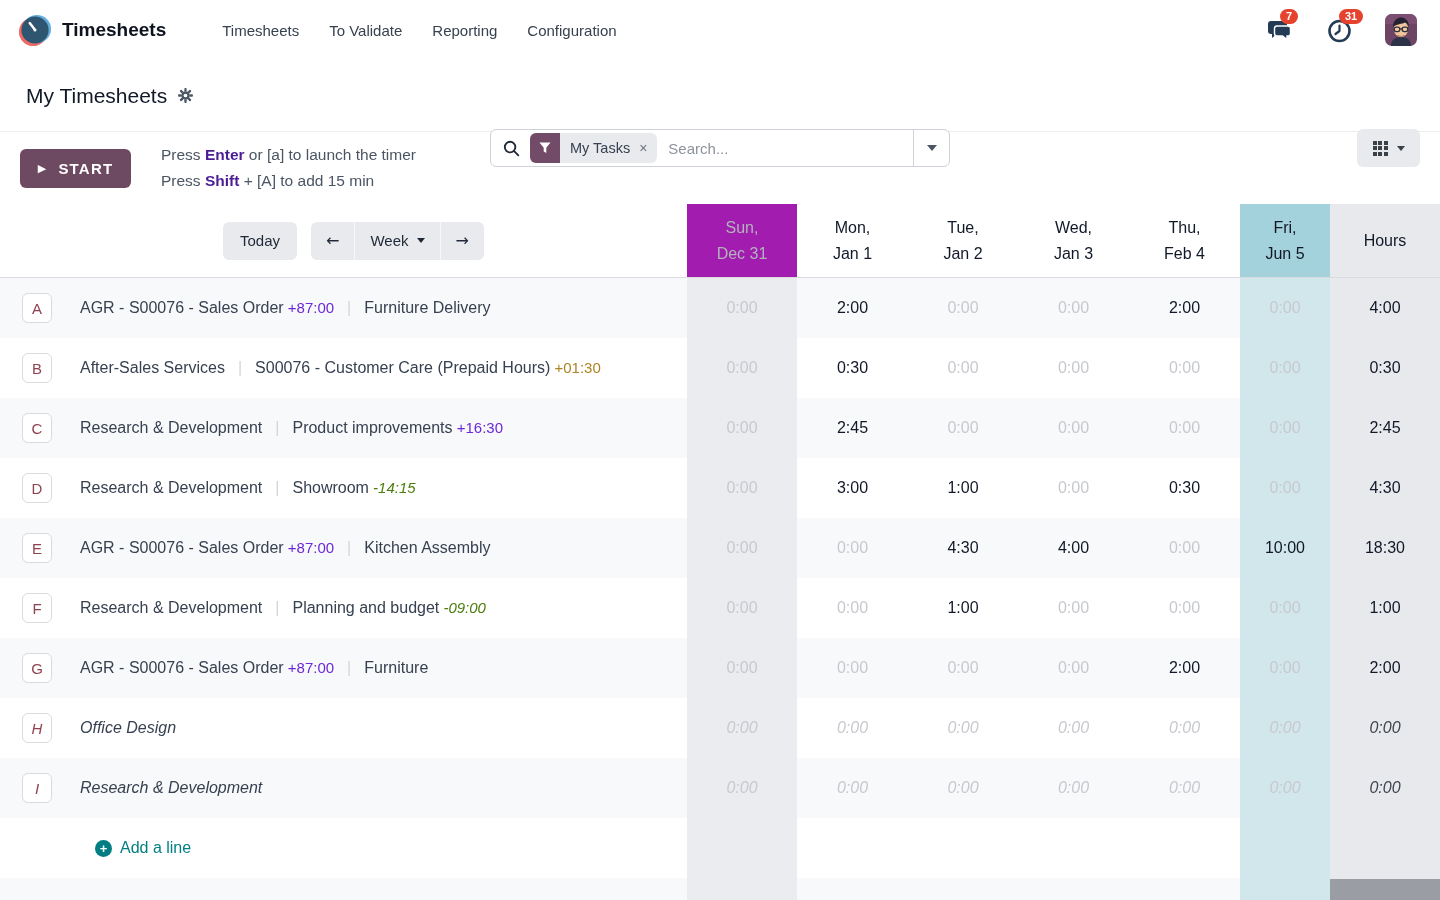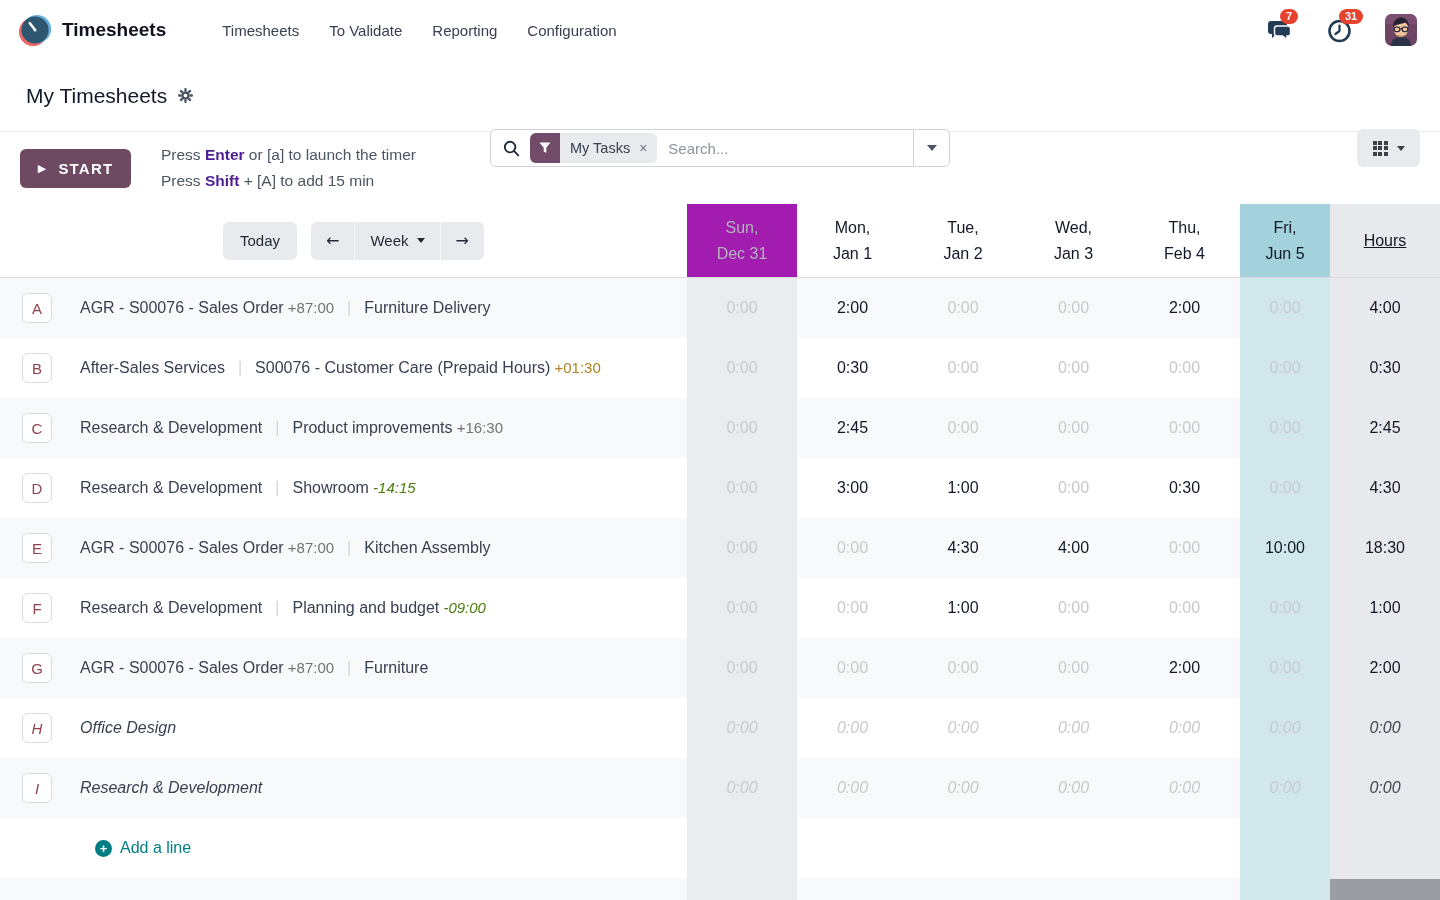--- a/index.html
+++ b/index.html
@@ -50,21 +50,21 @@
 
   
   .grid { position: relative; }
   .grid-header, .grid-row { display: grid; grid-template-columns: 687px 110px 111px 110px 111px 111px 90px 110px; }
   .grid-header { height: 74px; }
   .grid-header .cell { border-bottom: 1px solid #d9dbde; }
   .h-cell { display: flex; flex-direction: column; align-items: center; justify-content: center; font-size: 16px;
     line-height: 26px; color: #111827; font-weight: 500; }
   .h-weekend { background: #a21caf; color: #b1b4ba; font-weight: 400; }
   .h-today { background: #a3d2dc; font-weight: 400; }
-  .h-hours { background: #e8e9ec; text-decoration: underline; }
+  .h-hours { background: #e8e9ec; }
   .header-left { display: flex; align-items: center; padding-left: 20px; gap: 14px; }
   .btn-today { height: 38px; padding: 4px 17px; background: #e9eaed; border: none; border-radius: 6px; font-size: 15px;
     font-weight: 500; color: #1f2937; cursor: pointer; font-family: inherit; }
   .btn-group { display: flex; height: 38px; border-radius: 6px; overflow: hidden; background: #e9eaed; }
   .seg { display: flex; align-items: center; justify-content: center; padding: 0 15px; font-size: 15px; color: #1f2937;
     cursor: pointer; gap: 8px; border: none; background: transparent; font-family: inherit; font-weight: 500; }
   .seg + .seg { border-left: 1px solid #f7f8f9; }
   .seg .arrow { font-family: "DejaVu Sans", sans-serif; font-size: 16px; }
   .tri-sm { width: 0; height: 0; border-left: 4px solid transparent; border-right: 4px solid transparent; border-top: 5px solid #1f2937; }
 
@@ -72,21 +72,21 @@
   .grid-row.stripe { background: #f8f9fa; }
   .cell { display: flex; align-items: center; justify-content: center; font-size: 16px; }
   .cell.left { justify-content: flex-start; padding-left: 22px; }
   .col-weekend { background: #ebecef; }
   .col-today { background: #d2e7ec; }
   .col-hours { background: #e8e9ec; }
   .letter-badge { width: 30px; height: 30px; flex: none; border: 1px solid #d9dbdf; border-radius: 6px; background: #fff;
     color: #8f4350; display: flex; align-items: center; justify-content: center; font-size: 15px; margin-right: 28px; cursor: pointer; }
   .row-title { color: #374151; font-size: 16px; cursor: pointer; }
   .delta { font-size: 15px; }
-  .delta.green { color: #737373; }
+  .delta.green { color: #6d28d9; }
   .delta.amber { color: #ac8424; }
   .delta.red { color: #4d7c0f; font-style: italic; }
   .sep { color: #d3d5d9; margin: 0 13px; }
   .v-zero { color: #c7c9ce; }
   .v-set { color: #111827; font-weight: 500; }
   .v-total { color: #111827; font-weight: 500; }
   .grid-row.italic .row-title, .grid-row.italic .cell span { font-style: italic; }
   .grid-row.italic .v-total { color: #3f4650; font-weight: 400; }
 
   .addline { display: flex; align-items: center; gap: 8px; margin-left: 73px; color: #017e84; font-weight: 500;

